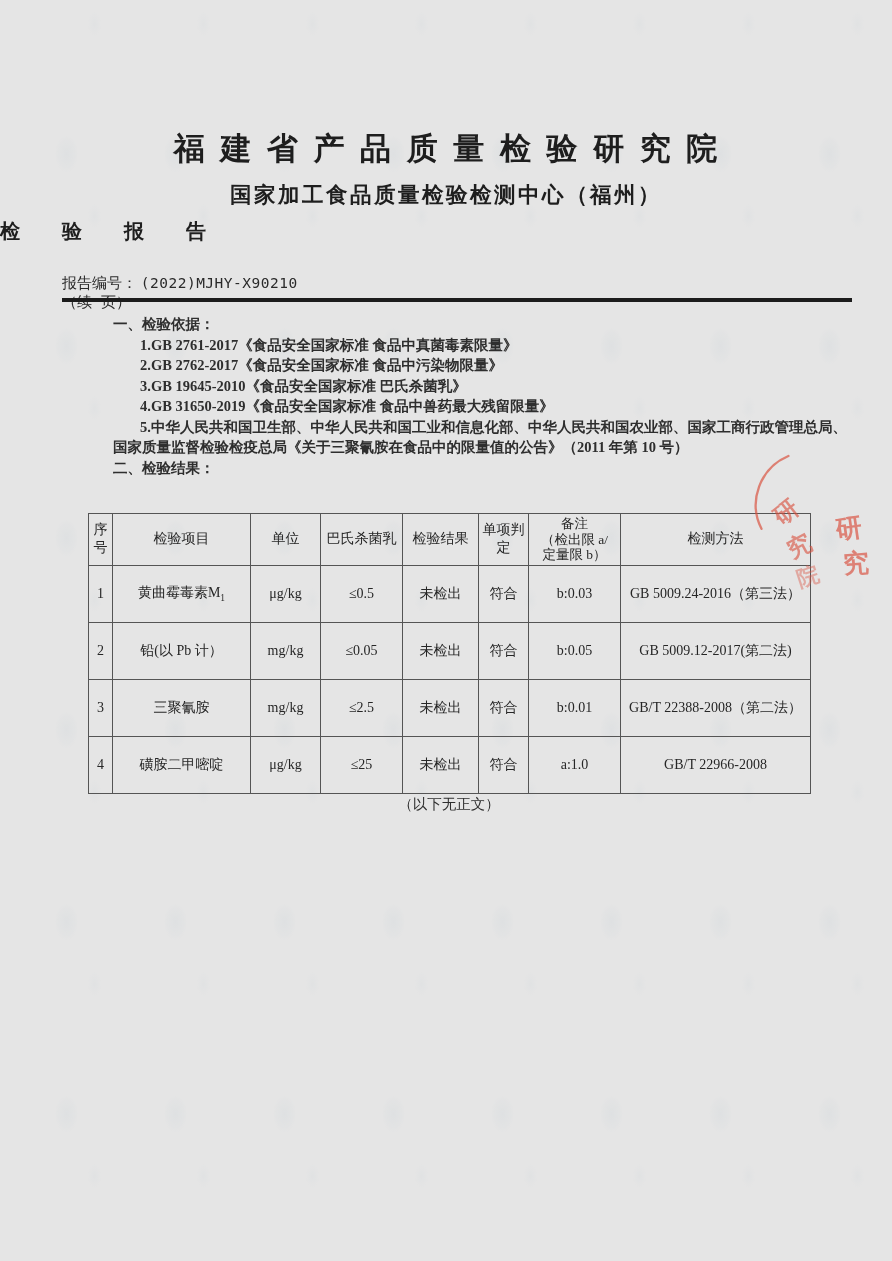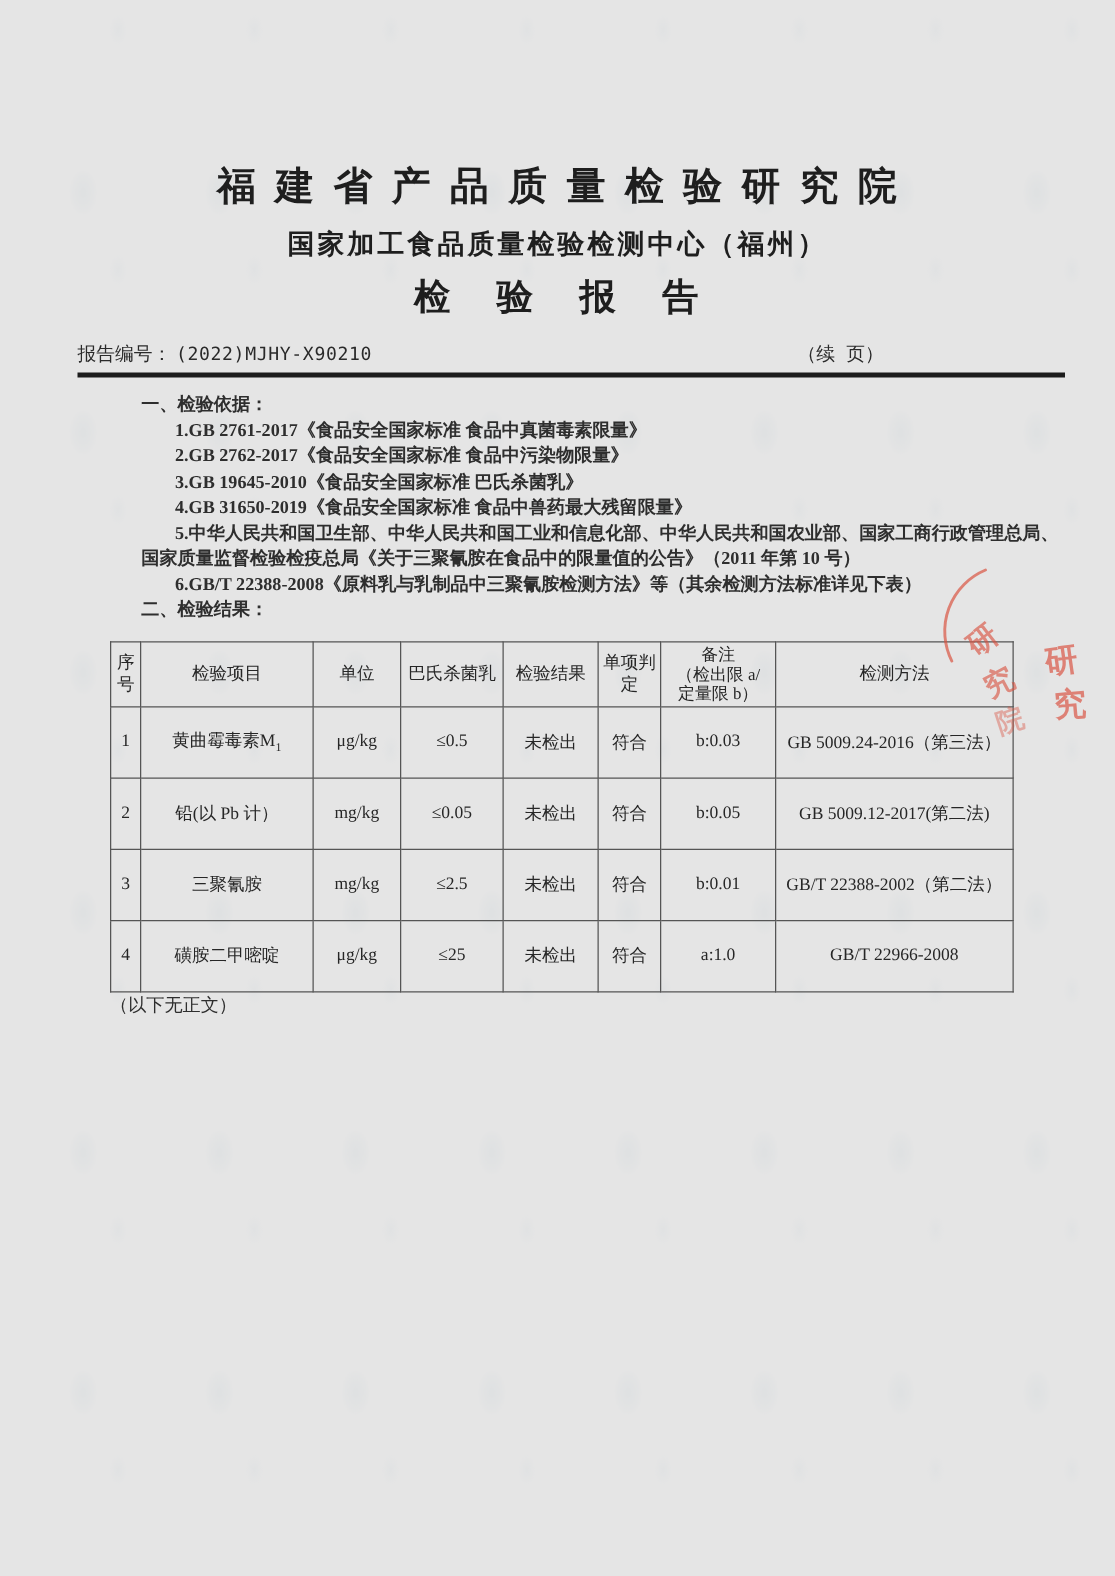--- a/index.html
+++ b/index.html
@@ -42,30 +42,30 @@
   }
   .center-title {
     position:absolute; top:180px; left:0; width:100%;
     text-align:center;
     font-family:"Liberation Sans", sans-serif;
     font-weight:700; font-size:21.5px; color:#1e1e1e;
     letter-spacing:2.5px;
   }
   .report-title {
     position:absolute; top:218px; left:0; width:100%;
-    text-align:center;
-    font-family:Liberation Serif, serif;
-    font-weight:700; font-size:29px; color:#1e1e1e;
+    text-align:left;
+    font-family:Liberation Mono, monospace;
+    font-weight:700; font-size:20px; color:#1e1e1e;
     word-spacing:26px; letter-spacing:2px;
   }
 
   .meta-row {
     position:absolute; top:274px; left:62px; width:790px;
     display:flex; align-items:baseline;
-    font-size:15px; color:#2a2a2a;
+    font-size:15px; color:#2a2a2a;flex-direction:column;
   }
   .meta-left  { flex:1.2; text-align:left; white-space:nowrap; }
   .meta-mid   { flex:1;   text-align:center; white-space:nowrap;font-family:Liberation Mono, monospace; }
   .meta-right { flex:1.2; text-align:right; white-space:nowrap; }
   .mono { font-family:"DejaVu Sans Mono", monospace; font-size:14.5px; letter-spacing:0.5px; }
 
   .rule {
     position:absolute; top:298px; left:62px; width:790px; height:4px;
     background:#1c1c1c;
   }
@@ -90,21 +90,21 @@
     overflow:hidden;
   }
   table.results thead tr { height:50px; }
   table.results tbody tr { height:57px; }
   th.remark-h { font-size:13.5px; line-height:15.5px; }
   td.cell-item, td.cell-method { text-align:left; padding-left:9px; }
   td.cell-item sub { font-size:9.5px; }
 
   .footer-note {
     position:absolute; top:795px; left:88px; width:722px;
-    font-size:14.5px; color:#2e2e2e;
+    text-align:center; font-size:14.5px; color:#2e2e2e;
   }
 
   
   .stamp-arc { position:absolute; left:740px; top:440px; pointer-events:none; }
   .stamp-char {
     position:absolute;
     font-family:"Liberation Sans", sans-serif;
     font-weight:700;
     pointer-events:none;
   }
@@ -135,21 +135,20 @@
 
   <div class="rule"></div>
 
   <div class="content">
     <p class="section-heading">一、检验依据：</p>
     <p class="basis-item">1.GB 2761-2017《食品安全国家标准 食品中真菌毒素限量》</p>
     <p class="basis-item">2.GB 2762-2017《食品安全国家标准 食品中污染物限量》</p>
     <p class="basis-item">3.GB 19645-2010《食品安全国家标准 巴氏杀菌乳》</p>
     <p class="basis-item">4.GB 31650-2019《食品安全国家标准 食品中兽药最大残留限量》</p>
     <p class="basis-item">5.中华人民共和国卫生部、中华人民共和国工业和信息化部、中华人民共和国农业部、国家工商行政管理总局、国家质量监督检验检疫总局《关于三聚氰胺在食品中的限量值的公告》（2011 年第 10 号）</p>
-    <p class="basis-item">6.GB/T 22388-2008《原料乳与乳制品中三聚氰胺检测方法》等（其余检测方法标准详见下表）</p>
     <p class="section-heading">二、检验结果：</p>
   </div>
 
   <table class="results">
     <colgroup>
       <col style="width:24px">
         <col style="width:138px">
         <col style="width:70px">
         <col style="width:82px">
       <col style="width:76px">
@@ -195,21 +194,21 @@
         <td class="cell-method">GB 5009.12-2017(第二法)</td>
       </tr>
       <tr>
         <td>3</td>
         <td class="cell-item">三聚氰胺</td>
         <td>mg/kg</td>
         <td>≤2.5</td>
         <td>未检出</td>
         <td>符合</td>
         <td>b:0.01</td>
-        <td class="cell-method">GB/T 22388-2002（第二法）</td>
+        <td class="cell-method">GB/T 22388-2008（第二法）</td>
       </tr>
       <tr>
         <td>4</td>
         <td class="cell-item">磺胺二甲嘧啶</td>
         <td>μg/kg</td>
         <td>≤25</td>
         <td>未检出</td>
         <td>符合</td>
         <td>a:1.0</td>
         <td class="cell-method">GB/T 22966-2008</td>

